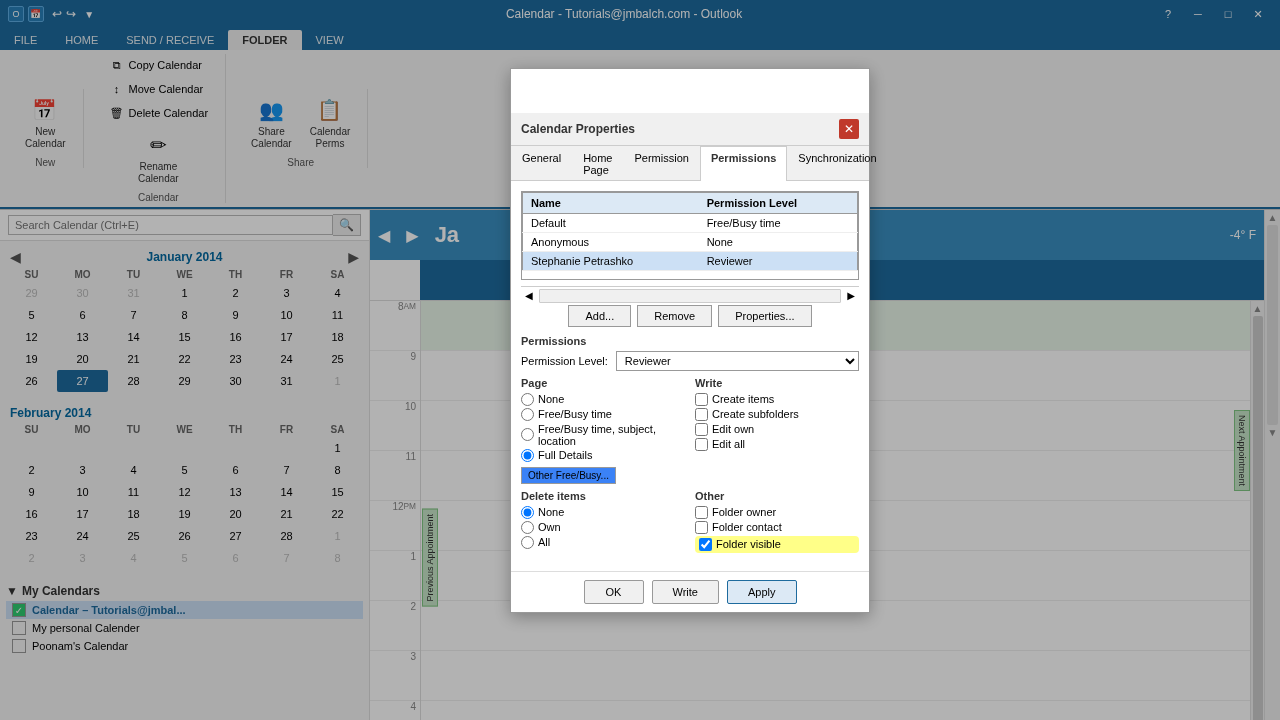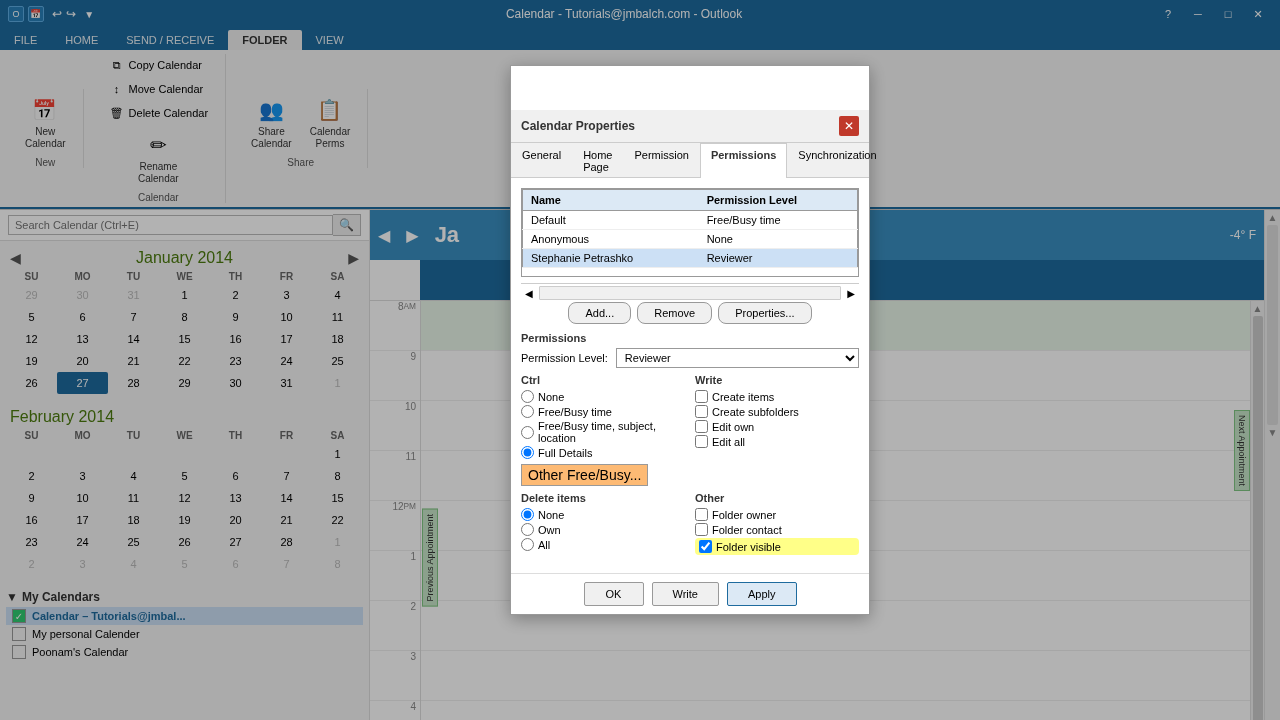--- a/index.html
+++ b/index.html
@@ -33,21 +33,21 @@
 
     
     #left-panel { width: 370px; background: #f5f5f5; border-right: 1px solid #ddd; overflow: hidden; }
     #search-bar { display: flex; align-items: center; padding: 4px 8px; background: #fff; border-bottom: 1px solid #ddd; }
     #search-bar input { flex: 1; border: 1px solid #bbb; padding: 3px 6px; font-size: 11px; outline: none; }
     #search-bar .search-btn { background: #eee; border: 1px solid #bbb; border-left: none; padding: 3px 6px; cursor: pointer; }
 
     
     .mini-calendar { padding: 6px; }
     .mini-cal-header { display: flex; align-items: center; justify-content: space-between; padding: 2px 4px; }
-    .mini-cal-title { font-size: 16px; font-weight: normal; color: #4d7c0f; }
+    .mini-cal-title { font-size: 12px; font-weight: bold; color: #0369a1; }
     .mini-cal-nav { background: none; border: none; cursor: pointer; color: #555; font-size: 14px; }
     .mini-cal-grid { width: 100%; border-collapse: collapse; }
     .mini-cal-grid th { font-size: 10px; color: #666; text-align: center; padding: 2px; width: 30px; }
     .mini-cal-grid td { font-size: 11px; text-align: center; padding: 2px; cursor: pointer; width: 30px; height: 22px; }
     .mini-cal-grid td.other-month { color: #bbb; }
     .mini-cal-grid td.selected { background: #1e6b9e; color: white; border-radius: 2px; }
 
     
     #calendars-section { padding: 6px; }
     .section-header { display: flex; align-items: center; gap: 4px; padding: 3px 0; cursor: pointer; font-size: 12px; font-weight: bold; color: #333; }
@@ -81,39 +81,39 @@
     .perm-table { width: 100%; border-collapse: collapse; border: 1px solid #999; font-size: 11px; margin-bottom: 8px; }
     .perm-table th { background: #dce9f5; padding: 4px 8px; text-align: left; border-bottom: 1px solid #999; font-weight: bold; }
     .perm-table td { padding: 3px 8px; border-bottom: 1px solid #eee; }
     .perm-table tr.selected { background: #cce0f5; }
     .perm-table-container { border: 1px solid #999; max-height: 100px; overflow-y: auto; margin-bottom: 6px; }
     .perm-table-scroll { display: flex; align-items: center; border-top: 1px solid #ccc; }
     .perm-scrollbar { flex: 1; height: 14px; background: #f0f0f0; border: 1px solid #ccc; border-radius: 1px; margin: 2px; }
 
     
     .perm-btn-row { display: flex; gap: 6px; margin-bottom: 8px; justify-content: center; }
-    .perm-btn { padding: 4px 16px; font-size: 11px; border: 1px solid #999; background: #f0f0f0; cursor: pointer; border-radius: 8px; }
+    .perm-btn { padding: 4px 16px; font-size: 11px; border: 1px solid #999; background: #f0f0f0; cursor: pointer; border-radius: 0; }
 
     
     .perm-section { margin-bottom: 6px; }
     .perm-section-title { font-size: 11px; font-weight: bold; color: #333; margin-bottom: 4px; }
     .perm-level-row { display: flex; align-items: center; gap: 8px; margin-bottom: 4px; }
     .perm-level-label { font-size: 11px; }
     .perm-level-select { font-size: 11px; padding: 2px 4px; border: 1px solid #999; background: white; flex: 1; }
 
     
     .perm-columns { display: flex; gap: 10px; margin-bottom: 6px; }
     .perm-col { flex: 1; }
     .perm-col-title { font-size: 11px; font-weight: bold; margin-bottom: 4px; color: #333; }
     .perm-radio-item { display: flex; align-items: center; gap: 4px; margin-bottom: 2px; font-size: 11px; }
     .perm-radio-item input[type="radio"] { margin: 0; }
     .perm-check-item { display: flex; align-items: center; gap: 4px; margin-bottom: 2px; font-size: 11px; }
     .perm-check-item input[type="checkbox"] { margin: 0; }
 
-    .other-free-busy-btn { font-size: 14px; padding: 2px 6px; border: 1px solid #999; background: #fdba74; cursor: pointer; margin-top: 3px; }
+    .other-free-busy-btn { font-size: 10px; padding: 2px 6px; border: 1px solid #999; background: #3b82f6; cursor: pointer; margin-top: 3px; }
 
     
     .dialog-footer { display: flex; justify-content: center; gap: 8px; padding: 8px 10px; border-top: 1px solid #ddd; }
     .dlg-btn { padding: 5px 20px; font-size: 11px; border: 1px solid #999; background: #f0f0f0; cursor: pointer; border-radius: 2px; min-width: 60px; }
     .dlg-btn.apply-btn { background: #dce9f5; border-color: #1e6b9e; }
 
     
     #right-panel { width: 16px; background: #f0f0f0; border-left: 1px solid #ddd; }
   </style>
 </head>
@@ -495,21 +495,21 @@
             <option>Owner</option>
             <option>Editor</option>
             <option>None</option>
           </select>
         </div>
       </div>
 
       <div class="perm-columns">
 
         <div class="perm-col">
-          <div class="perm-col-title">Ctrl</div>
+          <div class="perm-col-title">Page</div>
           <label class="perm-radio-item">
             <input type="radio" name="read" style=""> None
           </label>
           <label class="perm-radio-item">
             <input type="radio" name="read" style=""> Free/Busy time
           </label>
           <label class="perm-radio-item">
             <input type="radio" name="read" style=""> Free/Busy time, subject, location
           </label>
           <label class="perm-radio-item">

